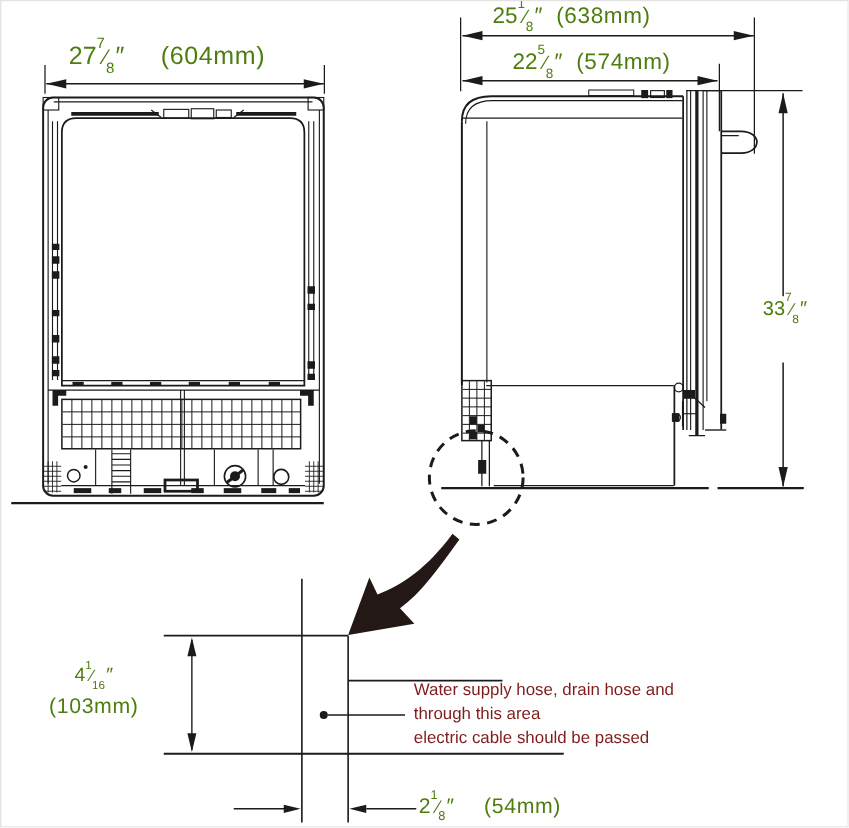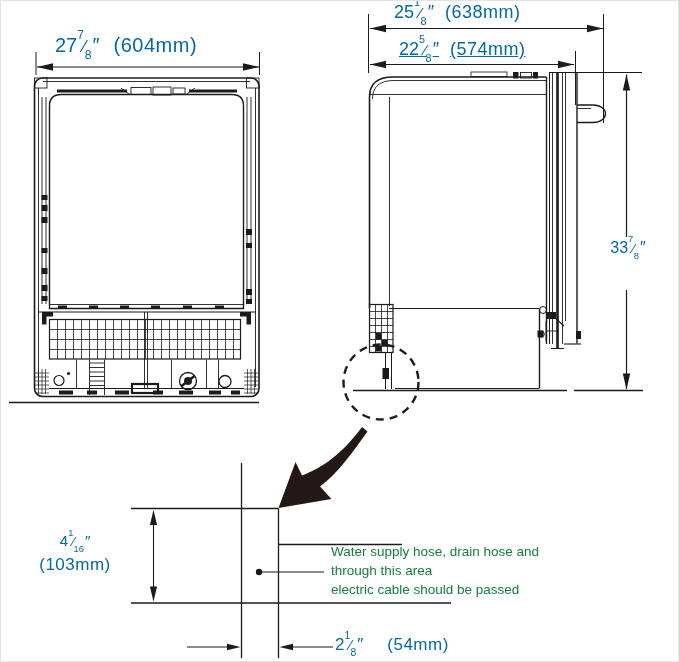--- a/index.html
+++ b/index.html
@@ -2,39 +2,39 @@
 <html><head>
 <meta charset="utf-8">
 <style>
   html,body{margin:0;padding:0;background:#fff;}
   #stage{
     position:relative;width:679px;height:662px;background:#ffffff;
     border:1px solid #e3e3e3;box-sizing:border-box;overflow:hidden;
     font-family:"Liberation Sans","DejaVu Sans",sans-serif;color:#1b1b1b;
   }
   #artwork{position:absolute;left:0;top:0;}
-  .dim-label{position:absolute;white-space:nowrap;color:#0369a1;}
+  .dim-label{position:absolute;white-space:nowrap;color:#4d7c0f;}
   .dim-label sup{font-size:60%;position:relative;top:-0.45em;line-height:0;margin-right:-1px;}
   .dim-label sub{font-size:60%;position:relative;top:0.18em;line-height:0;margin-left:-1px;}
   .fslash{font-size:85%;}
   .inchmark{margin-left:1px;}
   .metric{letter-spacing:0.5px;}
-  .gap-lg{margin-left:14px;}
+  .gap-lg{margin-left:29px;}
   .gap-md{margin-left:11px;}
   .gap-sm{margin-left:24px;}
   .center2{text-align:center;}
   #front-width-label{left:54px;top:33px;font-size:20px;}
   #depth-overall-label{left:393px;top:1px;font-size:18px;}
-  #depth-body-label{left:398px;top:38px;font-size:18px;text-decoration:underline;}
+  #depth-body-label{left:409px;top:38px;font-size:18px;}
   #height-label{left:577px;top:238px;width:100px;font-size:16px;}
   #height-label .l2{font-size:17px;margin-top:3px;}
   #clearance-h-label{left:24px;top:531px;width:100px;font-size:15.5px;}
   #clearance-h-label .l2{font-size:17px;margin-top:5px;text-align:center;}
   #clearance-d-label{left:334px;top:634px;font-size:17px;}
-  #note-block{position:absolute;left:330px;top:541px;font-size:13.5px;line-height:19px;color:#15803d;}
+  #note-block{position:absolute;left:330px;top:541px;font-size:13.5px;line-height:19px;color:#7f1d1d;}
 </style>
 </head>
 <body>
 
 <div id="stage">
 
 <svg id="artwork" width="679" height="662" viewBox="0 0 679 662">
 
   <g stroke="#1b1b1b" fill="none" stroke-linecap="butt">
 

